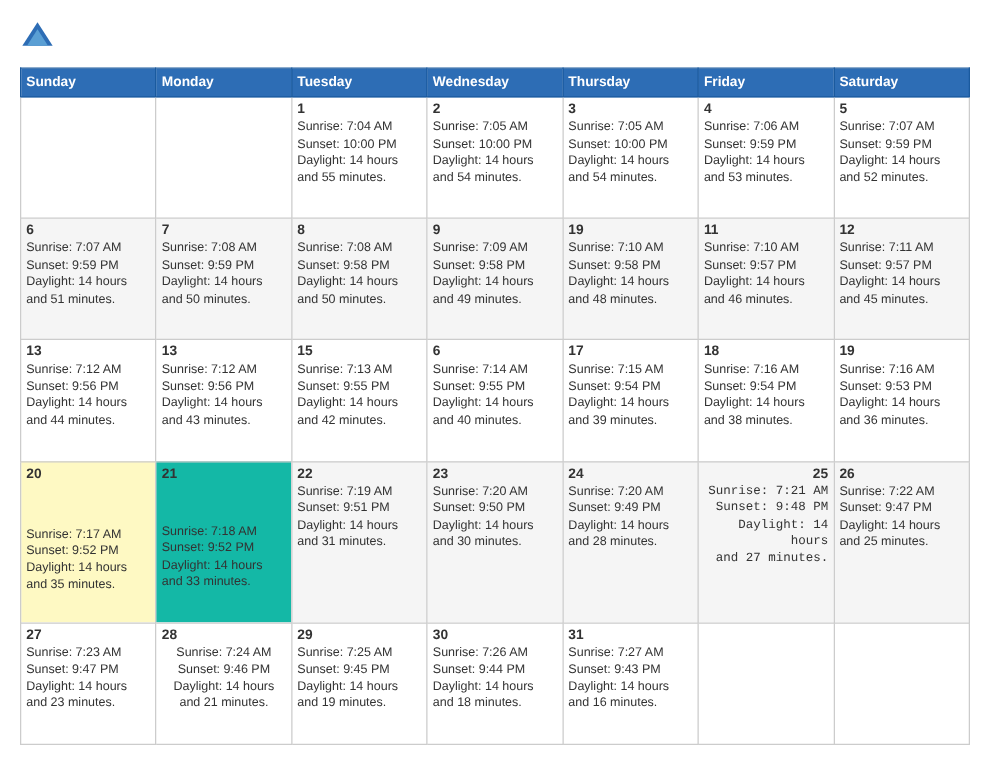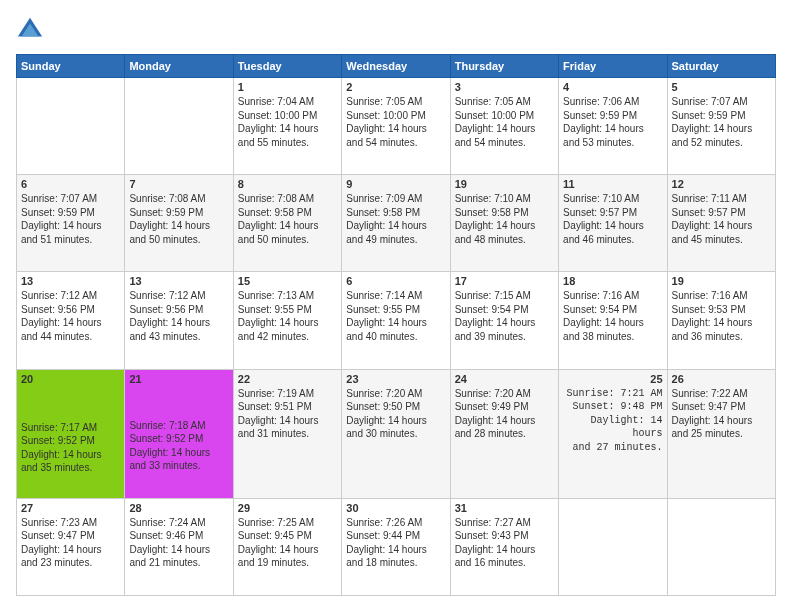--- a/index.html
+++ b/index.html
@@ -271,28 +271,28 @@
           </td>
           <td>
             <span class="day-num">19</span>
             <div class="cell-content" style="white-space: pre-line;">Sunrise: 7:16 AM
 Sunset: 9:53 PM
 Daylight: 14 hours
 and 36 minutes.</div>
           </td>
         </tr>
         <tr>
-          <td style="background: #84cc16;">
+          <td style="background: #fef9c3;">
             <span class="day-num">20</span>
             <div class="cell-content" style="white-space: pre-line; margin-top: 36px;">Sunrise: 7:17 AM
 Sunset: 9:52 PM
 Daylight: 14 hours
 and 35 minutes.</div>
           </td>
-          <td style="background: #d946ef;">
+          <td style="background: #14b8a6;">
             <span class="day-num">21</span>
             <div class="cell-content" style="white-space: pre-line; margin-top: 34px;">Sunrise: 7:18 AM
 Sunset: 9:52 PM
 Daylight: 14 hours
 and 33 minutes.</div>
           </td>
           <td style="background: rgb(245, 245, 245);">
             <span class="day-num">22</span>
             <div class="cell-content" style="white-space: pre-line;">Sunrise: 7:19 AM
 Sunset: 9:51 PM
@@ -331,21 +331,21 @@
         <tr>
           <td>
             <span class="day-num">27</span>
             <div class="cell-content" style="white-space: pre-line;">Sunrise: 7:23 AM
 Sunset: 9:47 PM
 Daylight: 14 hours
 and 23 minutes.</div>
           </td>
           <td>
             <span class="day-num">28</span>
-            <div class="cell-content" style="white-space: pre-line;">Sunrise: 7:24 AM
+            <div class="cell-content" style="white-space: pre-line; text-align: center;">Sunrise: 7:24 AM
 Sunset: 9:46 PM
 Daylight: 14 hours
 and 21 minutes.</div>
           </td>
           <td>
             <span class="day-num">29</span>
             <div class="cell-content" style="white-space: pre-line;">Sunrise: 7:25 AM
 Sunset: 9:45 PM
 Daylight: 14 hours
 and 19 minutes.</div>

